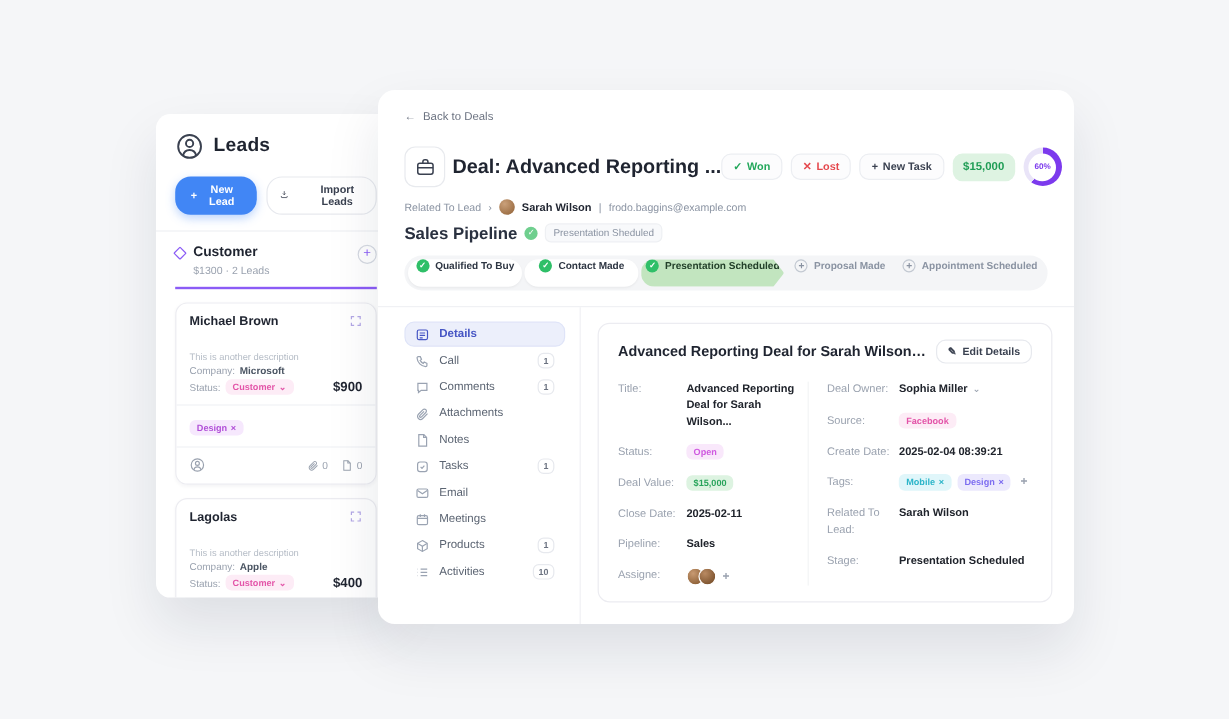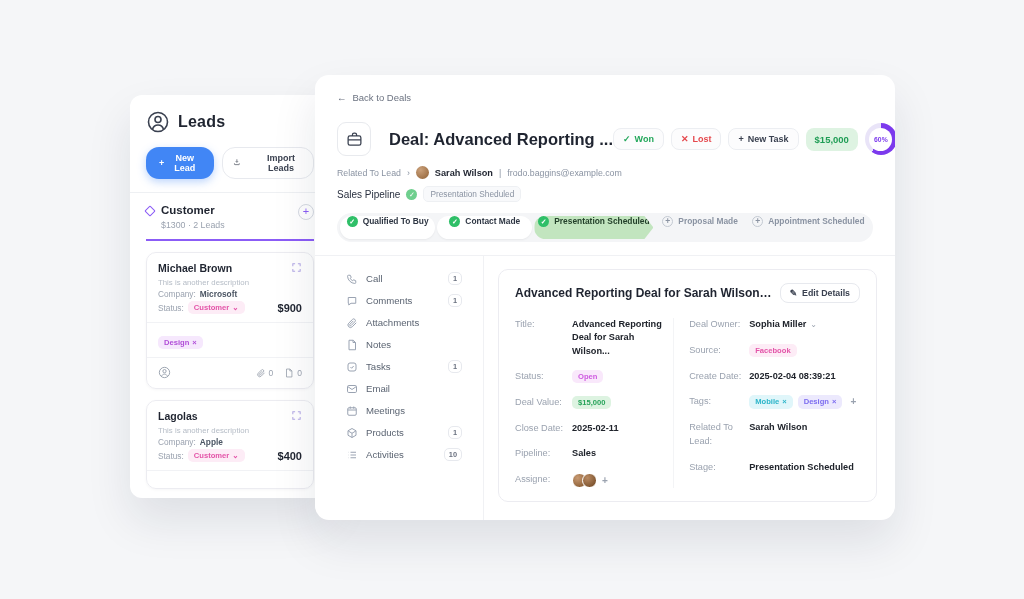--- a/index.html
+++ b/index.html
@@ -20,21 +20,21 @@
   .leads-divider{height:1px;background:#eef0f3;margin:13px -16px 0}
   .group-header{margin-top:11px;border-bottom:2px solid #8b5cf6;padding-bottom:9px;display:flex;align-items:flex-start;gap:7px}
   .diamond{width:8px;height:8px;border:1.5px solid #8b5cf6;transform:rotate(45deg);margin-top:3px;border-radius:1px;flex-shrink:0}
   .group-name{font-size:11.5px;font-weight:700}
   .group-sub{font-size:8.8px;color:#9aa2af;margin-top:4px}
   .group-add{margin-left:auto;width:16px;height:16px;border-radius:50%;border:1px solid #d6dae2;color:#8b5cf6;font-size:11px;line-height:13px;text-align:center;flex-shrink:0}
   .lead-card{border:1px solid #ececf1;border-radius:10px;padding:9px 11px;margin-top:11px;box-shadow:0 1px 3px rgba(25,30,50,.04)}
   .lc-top{display:flex;justify-content:space-between;align-items:flex-start}
   .lc-name{font-size:10.5px;font-weight:700}
   .lc-expand{width:11px;height:11px;color:#b3a8e6}
-  .lc-desc{font-size:7.8px;color:#b5bcc6;margin-top:4px}
+  .lc-desc{font-size:7.8px;color:#b5bcc6;margin-top:19px}
   .lc-row{display:flex;align-items:center;font-size:8.3px;color:#9aa2af;margin-top:2px}
   .lc-val{color:#4b5563;font-weight:700;margin-left:4px}
   .lc-amount{margin-left:auto;font-size:11px;font-weight:700;color:#1f2430}
   .badge{display:inline-flex;align-items:center;gap:3px;border-radius:5px;padding:2px 6px;font-size:7.6px;font-weight:700;line-height:1.2;white-space:nowrap}
   .b-pink{background:#fdecf6;color:#e354a8}
   .b-purple{background:#f6e8fd;color:#b14fd8}
   .b-cyan{background:#e0f6fa;color:#2cb5c9}
   .b-violet{background:#ece9fd;color:#7c6cf0}
   .b-green{background:#ddf3e1;color:#27a35a}
   .b-open{background:#f9e8fb;color:#cf5ae0}
@@ -44,32 +44,32 @@
   .lc-foot-right{margin-left:auto;display:flex;align-items:center;gap:3px}
   .lc-foot-right .fico{width:10px;height:10px;color:#9aa2af}
   .lc-foot-right .gap{width:5px}
 
   
   #deal-panel{left:315px;top:75px;width:580px;height:445px;border-radius:14px;z-index:2;display:flex;flex-direction:column;overflow:hidden}
   .dp-back{display:flex;gap:6px;align-items:center;padding:17px 22px 11px;font-size:9.5px;color:#6b7280}
   .dp-header{display:flex;align-items:center;padding:8px 22px 0}
   .briefcase{width:34px;height:34px;border:1px solid #e8eaee;border-radius:9px;display:flex;align-items:center;justify-content:center;color:#3a4150;flex-shrink:0}
   .briefcase svg{width:17px;height:17px}
-  .dp-title{font-size:16.5px;font-weight:700;margin-left:18px;white-space:nowrap}
+  .dp-title{font-size:16.5px;font-weight:700;margin-left:6px;white-space:nowrap}
   .dp-actions{margin-left:auto;display:flex;align-items:center;gap:7px}
   .pill{display:flex;align-items:center;gap:4px;border:1px solid #eceef2;background:#fcfcfd;border-radius:8px;padding:5px 9px;font-size:9px;font-weight:700;color:#3a4150;white-space:nowrap}
   .t-green{color:#22a75a}.t-red{color:#e5484d}.t-dark{color:#3a4150}
   .amount-badge{background:#def3e2;color:#1f9d55;font-weight:700;font-size:9.5px;border-radius:8px;padding:6px 9px;white-space:nowrap}
   .ring{width:32px;height:32px;border-radius:50%;background:conic-gradient(#7c3aed 0 60%,#e9e4f8 60% 100%);display:flex;align-items:center;justify-content:center;flex-shrink:0}
   .ring-inner{width:23px;height:23px;border-radius:50%;background:#fff;display:flex;align-items:center;justify-content:center;font-size:6.8px;font-weight:700;color:#7c3aed}
   .dp-meta{padding:10px 22px 0;display:flex;align-items:center;gap:6px;font-size:8.8px;color:#8a93a2}
   .meta-name{font-weight:700;color:#1f2430;font-size:9.2px}
   .mini-av{width:13px;height:13px;border-radius:50%;background:radial-gradient(circle at 35% 30%,#caa07a,#8f6034);flex-shrink:0}
   .dp-pipe-row{padding:7px 22px 0;display:flex;align-items:center;gap:6px}
-  .pipe-label{font-size:10px;font-weight:400;color:#2a3140}
+  .pipe-label{font-size:14px;font-weight:700;color:#2a3140}
   .check-dot{width:11px;height:11px;border-radius:50%;background:#2fbf68;color:#fff;font-size:7px;line-height:11px;text-align:center;flex-shrink:0}
   .check-dot.lt{background:#6fcf8e}
   .stage-tag{color:#8a93a2;background:#f8f9fb;border:1px solid #eef0f3;border-radius:5px;padding:2px 6px;font-size:8.3px}
   .stages{margin:11px 22px 0;background:#f4f5f7;border-radius:15px;height:29px;display:flex;align-items:center;padding:3px;gap:2px}
   .stage{display:flex;align-items:flex-start;justify-content:center;gap:5px;font-size:8.4px;font-weight:700;color:#2e3643;height:23px;white-space:nowrap}
   .stage.done{background:#fff;border-radius:12px;box-shadow:0 1px 2px rgba(0,0,0,.05);flex:1.12}
   .stage.current{background:#c2e5bf;flex:1.4;clip-path:polygon(0 0,calc(100% - 9px) 0,100% 50%,calc(100% - 9px) 100%,0 100%);border-radius:12px 0 0 12px;color:#23402a}
   .stage.todo{color:#8a93a2;font-weight:600;flex:1.05}
   .stage.todo.wide{flex:1.45}
   .todo-plus{width:11px;height:11px;border-radius:50%;border:1px solid #c3c9d2;color:#8a93a2;font-size:8.5px;line-height:9.5px;text-align:center;flex-shrink:0}
@@ -311,20 +311,29 @@
       <span class="todo-plus">+</span>
       <span>Appointment Scheduled</span>
     </div>
   </div>
 
   <div class="dp-divider"></div>
 
   <div class="dp-body">
 
     <div class="menu">
+      <div class="menu-item active">
+        <span class="mi-icon">
+            <svg viewBox="0 0 24 24" fill="none" stroke="currentColor" stroke-width="2">
+              <rect x="3.5" y="4" width="17" height="16" rx="2.5"></rect>
+              <path d="M7.5 9h9M7.5 13h9M7.5 17h5"></path>
+            </svg>
+          </span>
+        <span>Details</span>
+      </div>
       <div class="menu-item">
         <span class="mi-icon">
             <svg viewBox="0 0 24 24" fill="none" stroke="currentColor" stroke-width="2">
               <path d="M5 4.5h3.5L10.5 9l-2.2 1.6a12 12 0 0 0 5.1 5.1L15 13.5l4.5 2V19a1.9 1.9 0 0 1-2 1.9A15.4 15.4 0 0 1 3.1 6.5 1.9 1.9 0 0 1 5 4.5z"></path>
             </svg>
           </span>
         <span>Call</span>
         <span class="mi-count">1</span>
       </div>
       <div class="menu-item">

